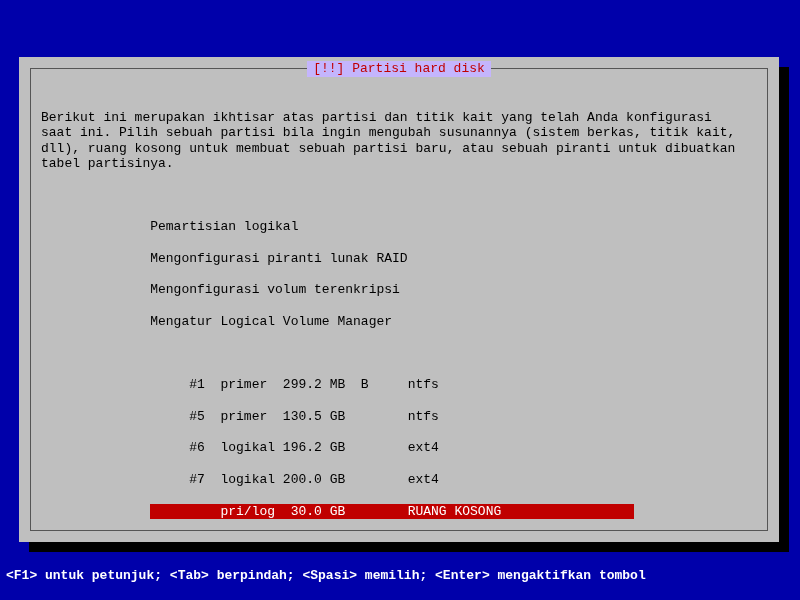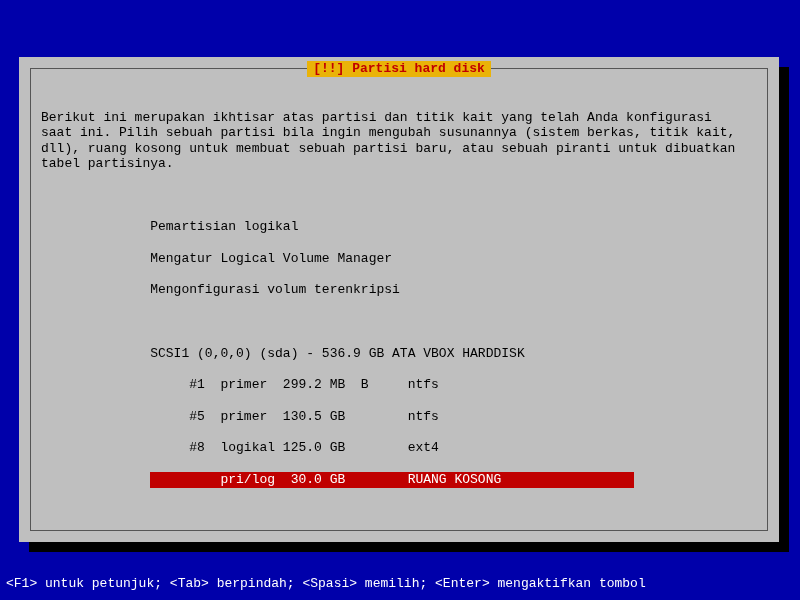--- a/index.html
+++ b/index.html
@@ -39,68 +39,70 @@
     border: 1px solid #555;
   }
   .title-wrap {
     position: absolute;
     top: -8px;
     left: 0; right: 0;
     text-align: center;
   }
   .title {
     display: inline-block;
-    background: #eab308;
+    background: #c4b5fd;
     padding: 0 6px;
     color: #c00000;
-    font-weight: bold;
+    font-weight: normal;
   }
   .content {
     padding: 25px 10px 10px 10px;
     white-space: pre;
     color: #000;
   }
   .line { height: 16px; }
   .sel {
     background: #c00000;
     color: #fff;
     display: inline-block;
   }
   .footer {
     position: absolute;
-    bottom: 8px;
+    bottom: 16px;
     left: 6px;
     color: #fff;
     white-space: pre;
     font-size: 13px;
+    font-weight: bold;
   }
 </style>
 </head>
 <body>
 
 <div class="shadow"></div>
 <div class="window">
   <div class="inner-border">
     <div class="title-wrap">
       <span class="title">[!!] Partisi hard disk</span>
     </div>
     <div class="content">
 <div class="line" style="height:auto;white-space:pre;">Berikut ini merupakan ikhtisar atas partisi dan titik kait yang telah Anda konfigurasi
 saat ini. Pilih sebuah partisi bila ingin mengubah susunannya (sistem berkas, titik kait,
 dll), ruang kosong untuk membuat sebuah partisi baru, atau sebuah piranti untuk dibuatkan
 tabel partisinya.</div>
 <div class="line"> </div>
 <div class="line">              <span>Pemartisian logikal</span></div>
+<div class="line">              <span>Mengonfigurasi piranti lunak RAID</span></div>
+<div class="line">              <span>Mengonfigurasi volum terenkripsi</span></div>
 <div class="line">              <span>Mengatur Logical Volume Manager</span></div>
-<div class="line">              <span>Mengonfigurasi volum terenkripsi</span></div>
 <div class="line"> </div>
-<div class="line">              <span>SCSI1 (0,0,0) (sda) - 536.9 GB ATA VBOX HARDDISK</span></div>
 <div class="line">              <span>     #1  primer  299.2 MB  B     ntfs</span></div>
 <div class="line">              <span>     #5  primer  130.5 GB        ntfs</span></div>
-<div class="line">              <span>     #8  logikal 125.0 GB        ext4</span></div>
+<div class="line">              <span>     #6  logikal 196.2 GB        ext4</span></div>
+<div class="line">              <span>     #7  logikal 200.0 GB        ext4</span></div>
 <div class="line">              <span class="sel">         pri/log  30.0 GB        RUANG KOSONG                 </span></div>
 
 
 
 
 
     </div>
   </div>
 </div>
 

